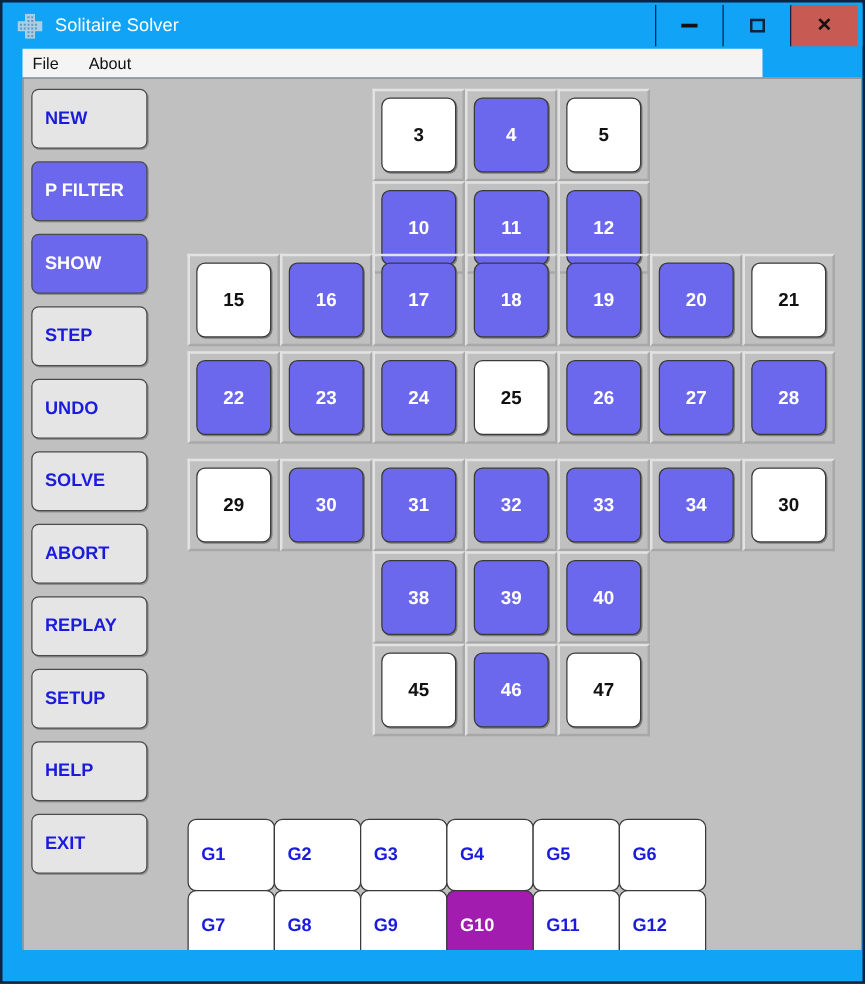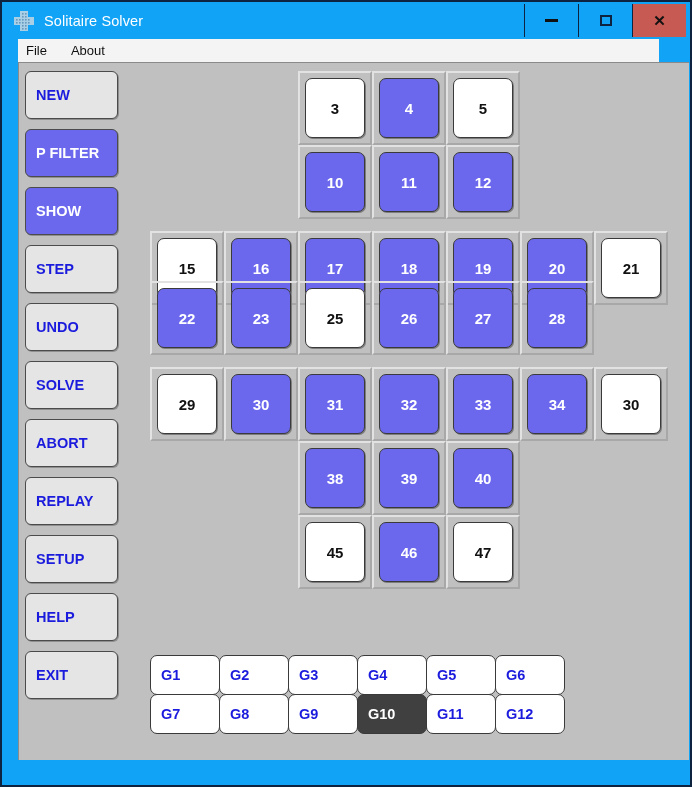--- a/index.html
+++ b/index.html
@@ -82,21 +82,21 @@
     color: #111;
     font-size: 15px;
     font-weight: bold;
     line-height: 1;
   }
 
   
   #menubar {
     position: absolute;
     left: 16px; top: 37px;
-    width: 641px;
+    width: 592px;
     height: 23px;
     background: #f4f4f4;
     display: flex;
     align-items: center;
     box-sizing: border-box;
   }
   .menu-item {
     font-size: 13px;
     color: #111;
     padding: 0 12px;
@@ -194,38 +194,38 @@
   
   #gpanel {
     position: absolute;
     left: 131px;
     top: 592px;
     width: 425px;
   }
   .grow { display: flex; }
   .gbtn {
     width: 70px;
-    height: 40px;
+    height: 58px;
     border: 1px solid #3a3a3a;
     border-radius: 7px;
     background: #ffffff;
     color: #1b1bdd;
     font-size: 14.5px;
     font-weight: bold;
     display: flex;
     align-items: center;
     padding-left: 10px;
     box-sizing: border-box;
     margin-right: -1px;
     margin-bottom: -1px;
     white-space: nowrap;
     cursor: default;
   }
   .gbtn.sel {
-    background: #404040;
+    background: #a21caf;
     color: #ffffff;
     position: relative;
     z-index: 2;
   }
 </style>
 </head>
 <body>
 
 <div id="window">
 
@@ -341,21 +341,21 @@
             <div class="cell peg">
               <span>11</span>
             </div>
           </div>
           <div class="cellwrap">
             <div class="cell peg">
               <span>12</span>
             </div>
           </div>
         </div>
-        <div class="brow" style="top: 160px; left: 0px;">
+        <div class="brow" style="top: 132px; left: 0px;">
           <div class="cellwrap">
             <div class="cell">
               <span>15</span>
             </div>
           </div>
           <div class="cellwrap">
             <div class="cell peg">
               <span>16</span>
             </div>
           </div>
@@ -387,20 +387,25 @@
         </div>
         <div class="brow" style="top: 210px; left: 0px;">
           <div class="cellwrap">
             <div class="cell peg">
               <span>22</span>
             </div>
           </div>
           <div class="cellwrap">
             <div class="cell peg">
               <span>23</span>
+            </div>
+          </div>
+          <div class="cellwrap">
+            <div class="cell peg">
+              <span>24</span>
             </div>
           </div>
           <div class="cellwrap">
             <div class="cell">
               <span>25</span>
             </div>
           </div>
           <div class="cellwrap">
             <div class="cell peg">
               <span>26</span>

